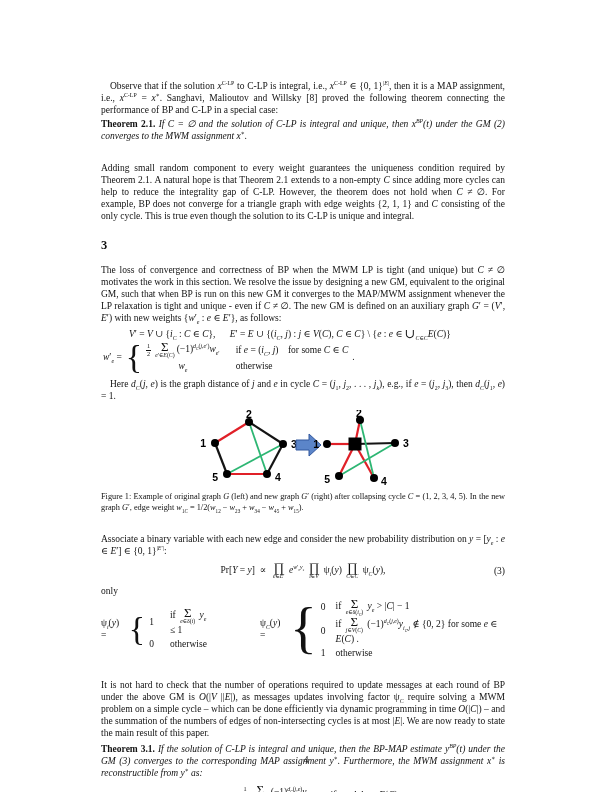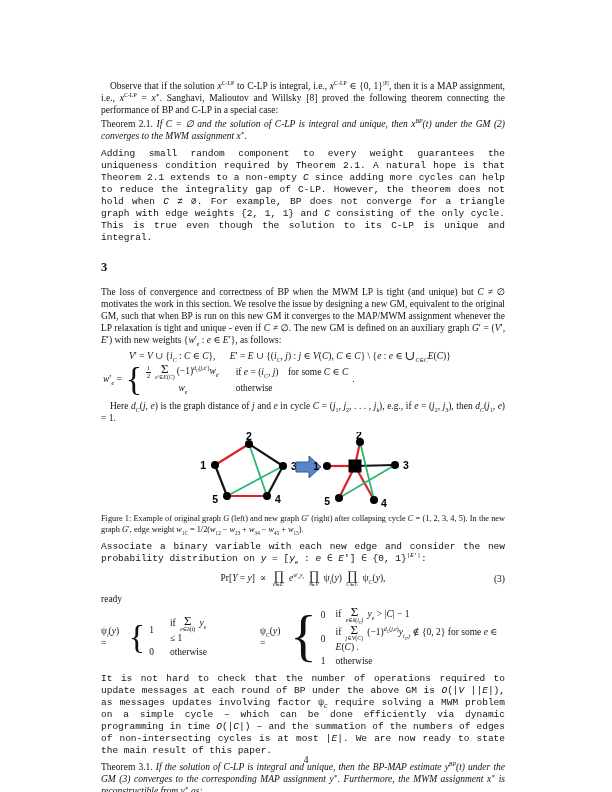--- a/index.html
+++ b/index.html
@@ -2,22 +2,22 @@
 <html><head>
 <meta charset="utf-8">
 <style>
   html,body{margin:0;padding:0;background:#ffffff;}
   .page{position:relative;width:612px;height:792px;background:#fff;box-sizing:border-box;
         padding:80px 107px 0 101px;font-family:"Liberation Serif","DejaVu Serif",serif;
         color:#111;font-size:9.5px;line-height:12px;overflow:hidden;}
   p{margin:0;text-align:justify;}
   .ind{text-indent:9px;}
   .mt2{margin-top:2px;}.mt4{margin-top:4px;}.mt6{margin-top:6px;}
-  .mt10{margin-top:6px;font-family:Liberation Mono, monospace;}
-  .thm .lbl{font-weight:normal;}
+  .mt10{margin-top:20px;}
+  .thm .lbl{font-weight:bold;}
   .thm .bdy{font-style:italic;}
   .h3{display:flex;gap:15px;font-weight:bold;font-size:12.5px;line-height:14px;
       margin-top:16px;margin-bottom:12px;text-align:left;}
   sup,sub{font-size:0.62em;line-height:0;}
   
   .op{display:inline-flex;flex-direction:column;align-items:center;vertical-align:middle;margin:0 2px;}
   .op .sym{font-size:13px;line-height:10px;font-style:normal;}
   .op .lim{font-size:5.8px;line-height:6px;font-style:normal;}
   
   .frac{display:inline-flex;flex-direction:column;align-items:center;vertical-align:middle;
@@ -150,21 +150,21 @@
         </span> <i>e</i><sup><i>w</i>′<sub>e</sub><i>y</i><sub>e</sub></sup> <span class="op">
           <span class="sym">∏</span>
           <span class="lim"><i>i</i>∈<i>V</i></span>
         </span> ψ<sub><i>i</i></sub>(<i>y</i>) <span class="op">
           <span class="sym">∏</span>
           <span class="lim"><i>C</i>∈<i>C</i></span>
         </span> ψ<sub><i>C</i></sub>(<i>y</i>),</span>
     <span class="eqnum">(3)</span>
   </div>
 
-  <p class="mt6">ready</p>
+  <p class="mt6">only</p>
 
   <div class="psirow">
     <span class="eq">
       <span class="lhs">ψ<sub><i>i</i></sub>(<i>y</i>) =</span>
       <span class="cases">
         <span class="brace b2">{</span>
         <span class="crows">
           <span class="cexpr">1</span>
           <span class="ccond">if <span class="op">
                 <span class="sym">Σ</span>

